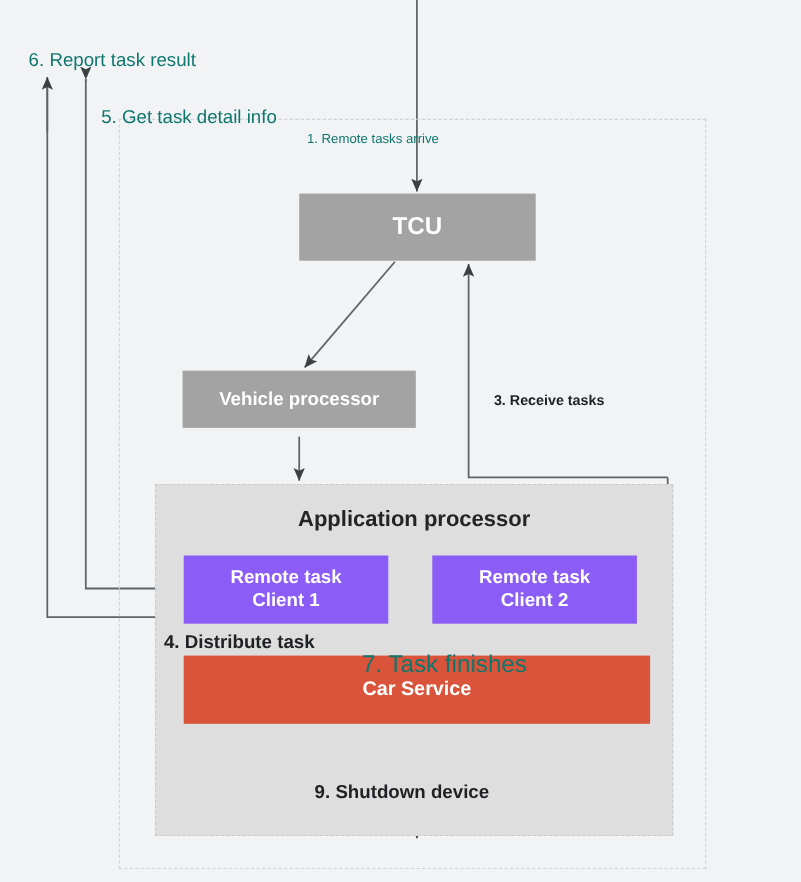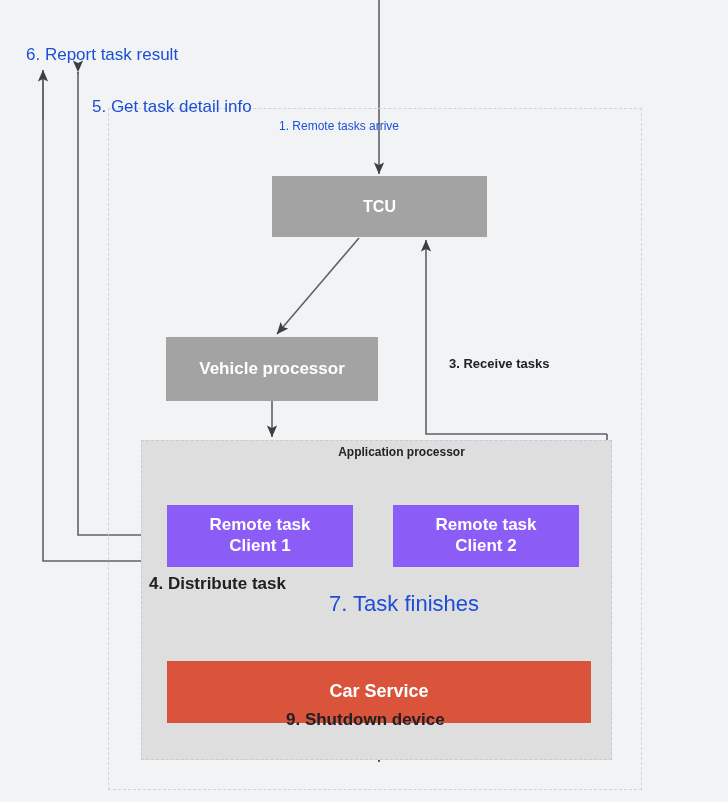--- a/index.html
+++ b/index.html
@@ -62,21 +62,21 @@
     position: absolute;
     width: 100%;
     text-align: center;
     font-weight: bold;
     color: #222426;
   }
 
   
   .label {
     position: absolute;
-    color: #1d4ed8;
+    color: #0f766e;
     white-space: nowrap;
   }
   .label.bold {
     font-weight: bold;
     color: #202124;
   }
 </style>
 </head>
 <body>
 
@@ -111,34 +111,34 @@
 
       <path d="M607,434 L607,655 L595,655" marker-end="url(#arrowhead)"></path>
 
       <path d="M379,687 L379,762" marker-end="url(#arrowhead)"></path>
     </g>
   </svg>
 
   <div class="dashed-zone" style="left:108px; top:108px; width:534px; height:682px;"></div>
 
   <div class="panel" style="left:141px; top:440px; width:471px; height:320px;">
-    <div class="panel-title" style="top:4px; font-size:12px;margin-left:25px;">Application processor</div>
+    <div class="panel-title" style="top:20px; font-size:20px;">Application processor</div>
   </div>
 
-  <div class="node gray" style="left:272px; top:176px; width:215px; height:61px; font-size:16px;">TCU</div>
+  <div class="node gray" style="left:272px; top:176px; width:215px; height:61px; font-size:22px;">TCU</div>
 
-  <div class="node gray" style="left:166px; top:337px; width:212px; height:64px; font-size:17px;text-align:center;">Vehicle processor</div>
+  <div class="node gray" style="left:166px; top:337px; width:212px; height:52px; font-size:17px;text-align:center;">Vehicle processor</div>
 
   <div class="node green" style="left:167px; top:505px; width:186px; height:62px; font-size:17px;">Remote task
 Client  1</div>
 
   <div class="node green" style="left:393px; top:505px; width:186px; height:62px; font-size:17px;">Remote task
 Client 2</div>
 
-  <div class="node red" style="left:167px; top:661px; width:424px; height:62px; font-size:18px;">Car Service</div>
+  <div class="node red" style="left:167px; top:596px; width:424px; height:62px; font-size:18px;">Car Service</div>
 
   <div class="label" style="left:26px; top:45px; font-size:17px;">6. Report task result</div>
 
   <div class="label" style="left:92px; top:77px; font-size:17px;margin-top:20px;">5. Get task detail info</div>
 
   <div class="label" style="left:279px; top:119px; font-size:12px;">1. Remote tasks arrive</div>
 
 
   <div class="label bold" style="left:449px; top:356px; font-size:13px;">3. Receive tasks</div>
 

